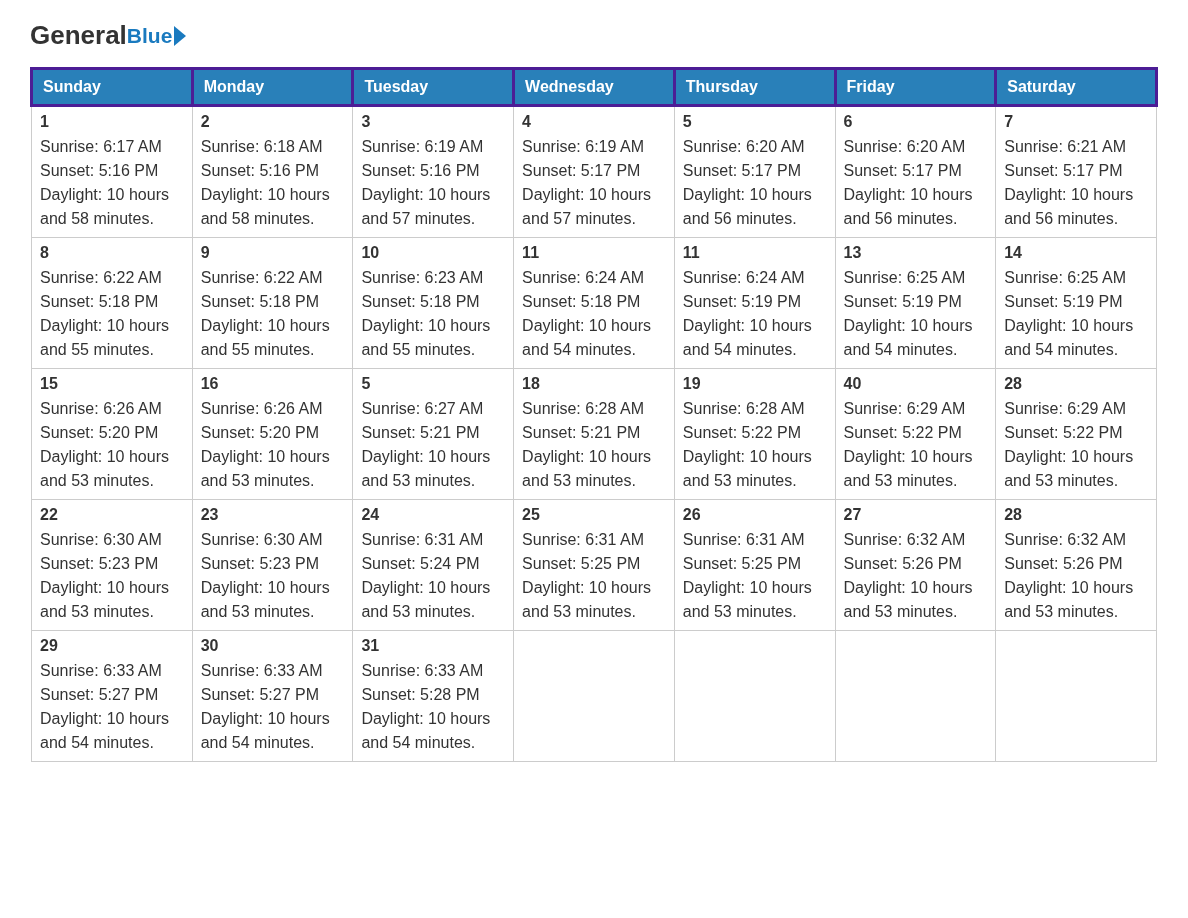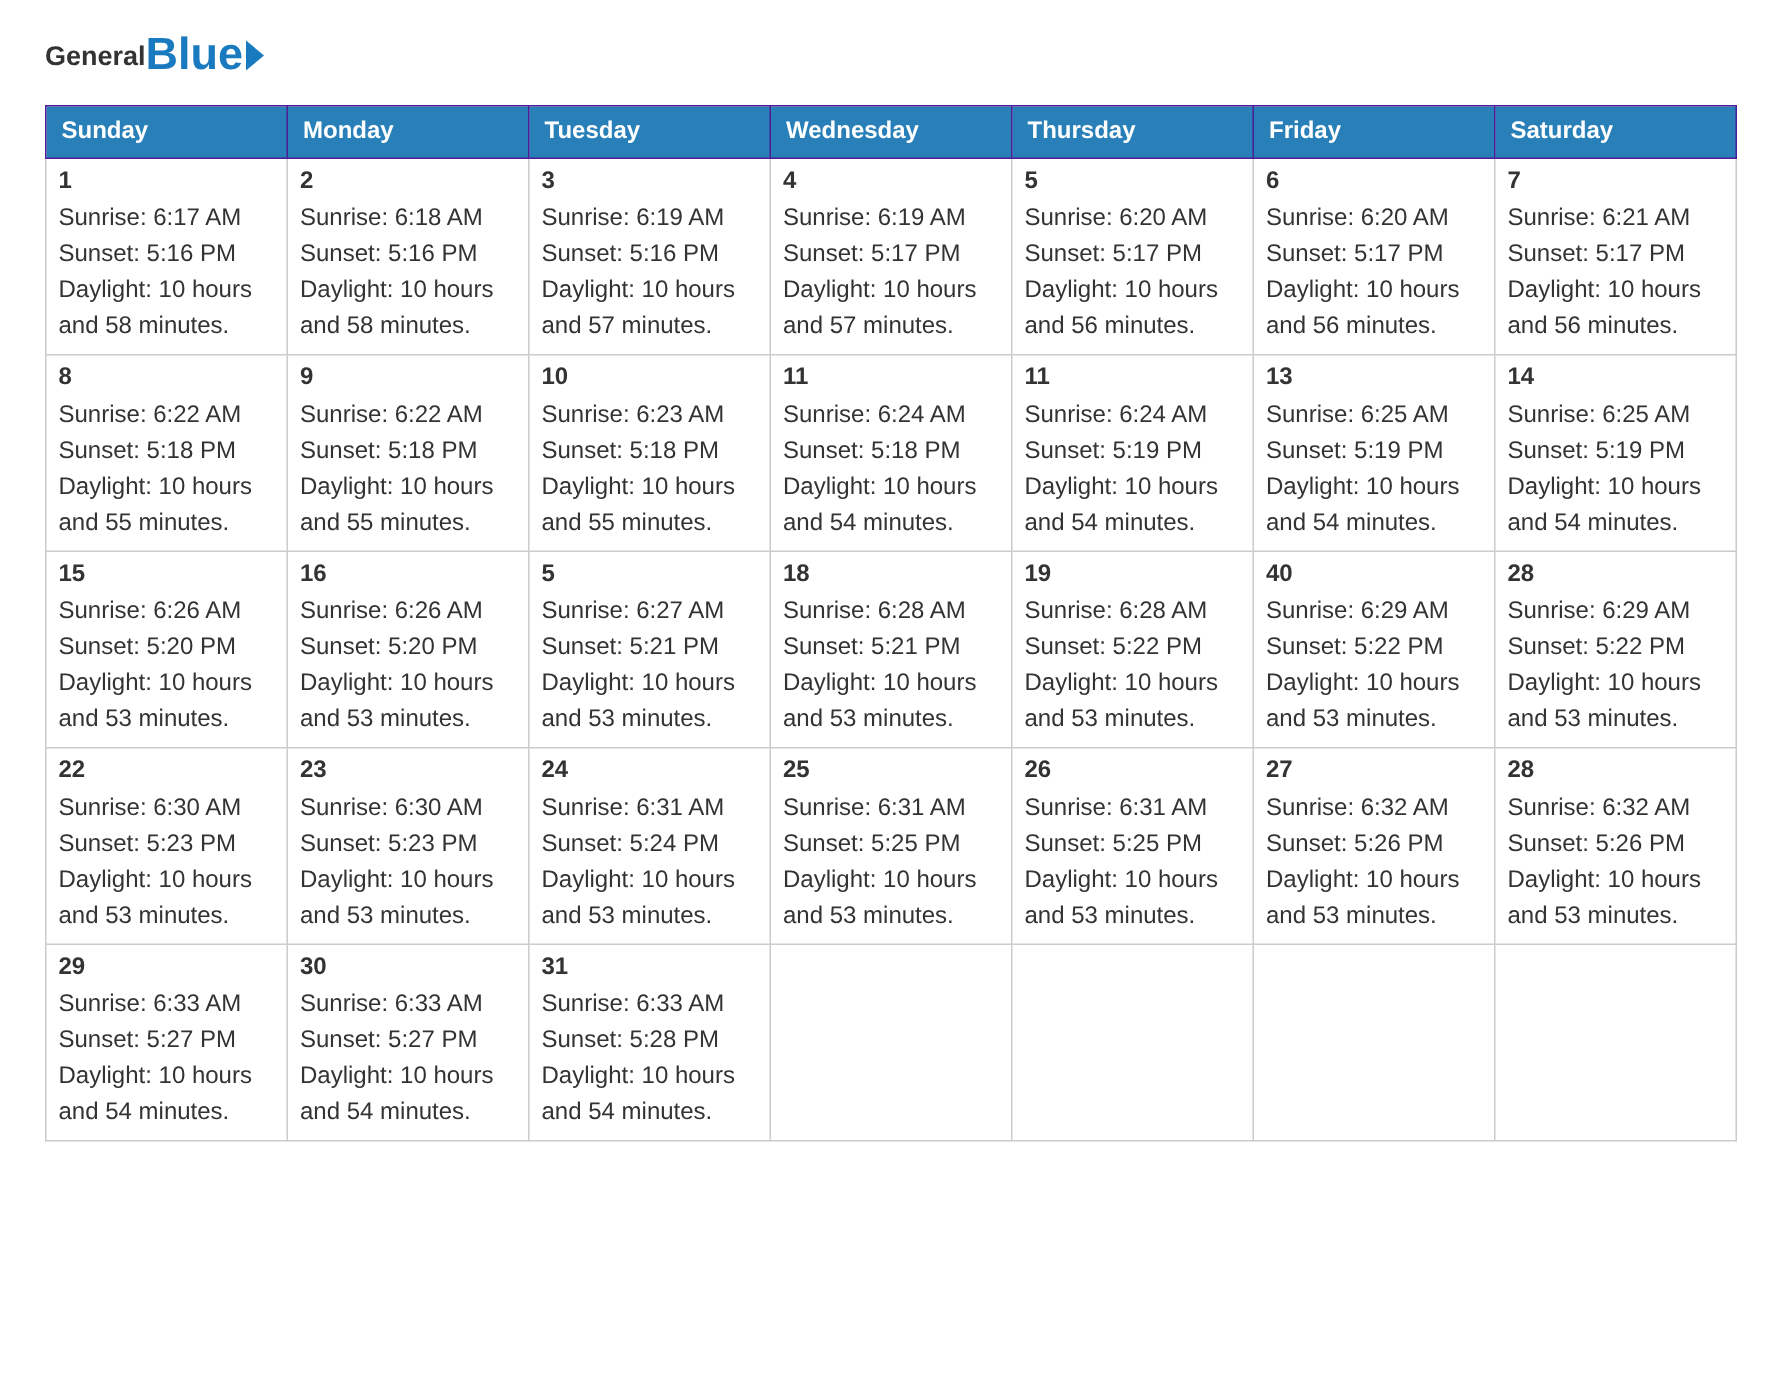--- a/index.html
+++ b/index.html
@@ -21,30 +21,30 @@
       display: flex;
       flex-direction: column;
       align-items: flex-start;
     }
     .logo-text {
       display: flex;
       align-items: center;
       gap: 0;
     }
     .logo-general {
-      font-size: 18px;
+      font-size: 26px;
       font-weight: bold;
       color: #333;
     }
     .logo-blue-part {
       display: flex;
       align-items: center;
     }
     .logo-blue-text {
-      font-size: 30px;
+      font-size: 21px;
       font-weight: bold;
       color: #1a7abf;
       text-align: right;
     }
     .logo-triangle {
       width: 0;
       height: 0;
       border-left: 12px solid #1a7abf;
       border-top: 10px solid transparent;
       border-bottom: 10px solid transparent;
@@ -69,21 +69,21 @@
       border-collapse: collapse;
       border: 1px solid #aaa;
     }
     .calendar th {
       background: #2980b9;
       color: #fff;
       font-size: 16px;
       font-weight: bold;
       padding: 8px 10px;
       text-align: left;
-      border: 1px solid #4c1d95;
+      border: 3px solid #4c1d95;
     }
     .calendar td {
       vertical-align: top;
       border: 1px solid #ccc;
       padding: 6px 8px;
       width: calc(100% / 7);
       min-height: 90px;
     }
     .day-number {
       font-size: 16px;

